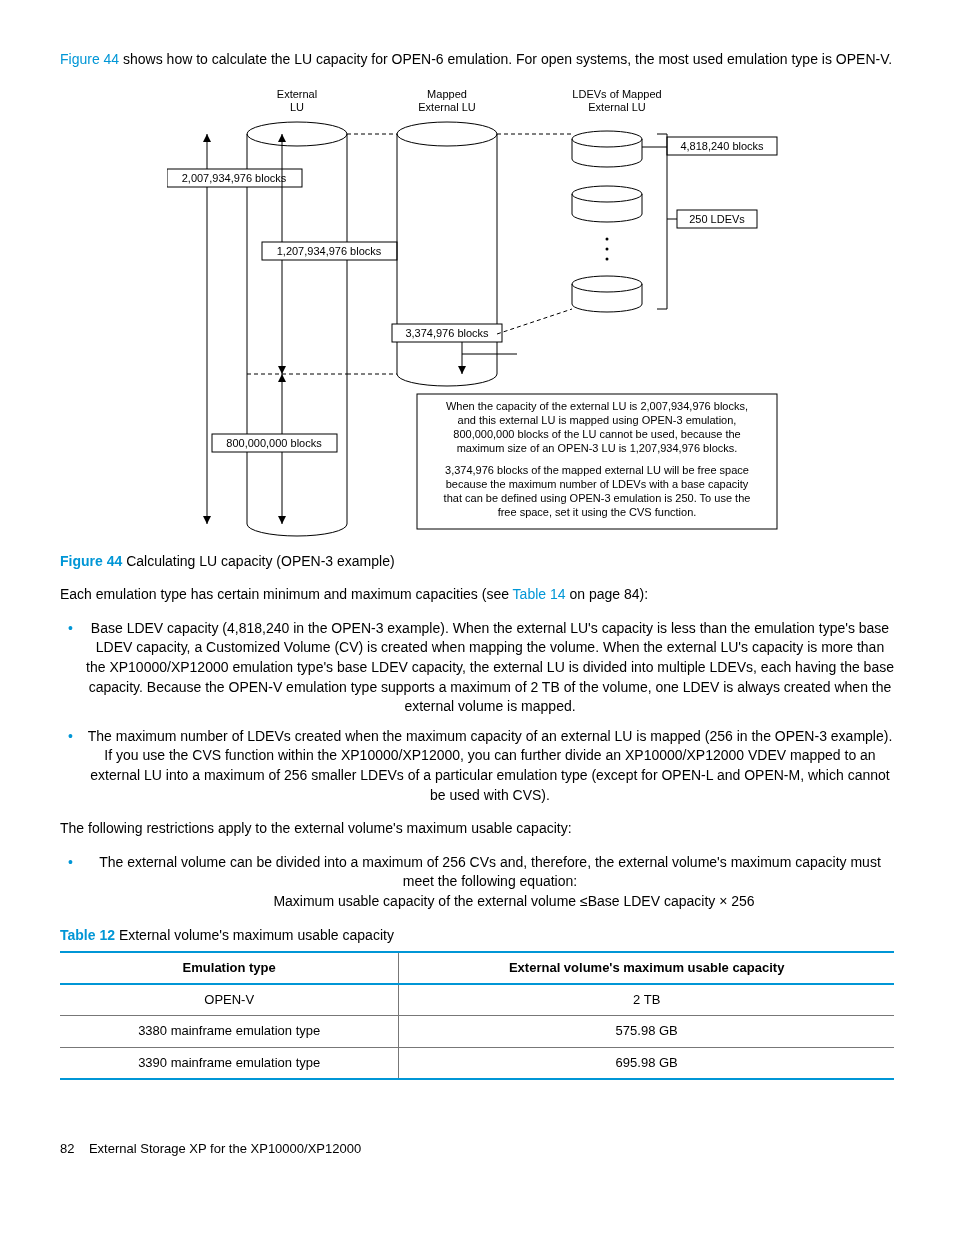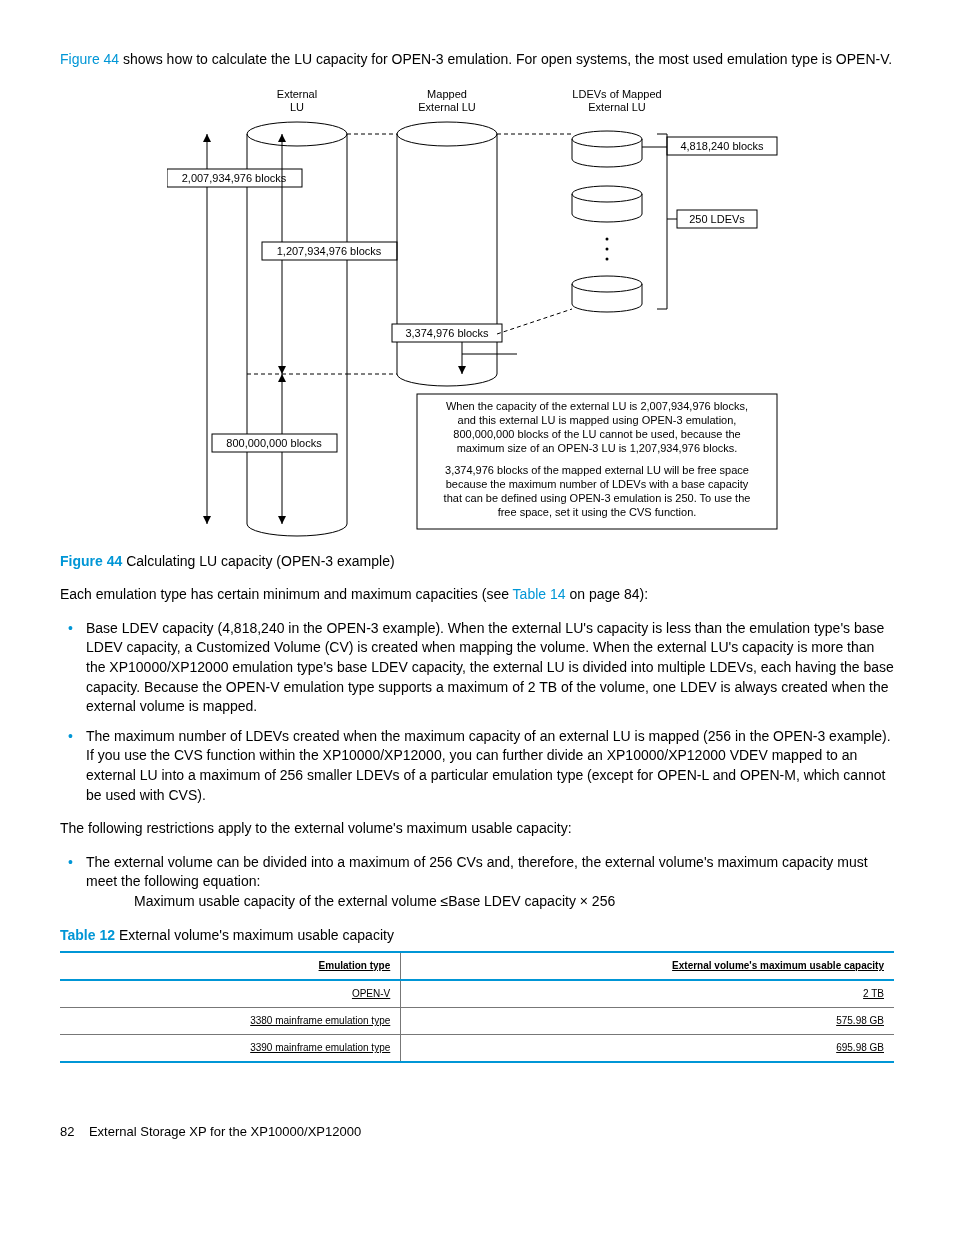--- a/index.html
+++ b/index.html
@@ -11,60 +11,59 @@
     width: 834px;
     line-height: 1.4;
   }
   .link { color: #0096d6; }
   .para { margin: 0 0 14px 0; }
   .figure-block { margin: 10px 0 8px 0; }
   svg.diagram { display: block; margin: 0 auto; }
   .caption { margin: 6px 0 14px 0; }
   .caption .fignum { color: #0096d6; font-weight: bold; }
   ul.bullets { margin: 0 0 14px 0; padding-left: 26px; }
-  ul.bullets > li { margin-bottom: 10px; list-style: none; position: relative; }
+  ul.bullets > li { margin-bottom: 10px; list-style: none; position: relative; text-align: center; }
   ul.bullets > li::before {
     content: "•";
     color: #0096d6;
     position: absolute;
     left: -18px;
     top: 0;
   }
   .indent-eq { margin: 0 0 10px 48px; }
   .table-title { margin: 10px 0 6px 0; }
   .table-title .tabnum { color: #0096d6; font-weight: bold; }
   table.capacity {
     border-collapse: collapse;
     width: 100%;
     margin-bottom: 40px;
     border-top: 2px solid #0096d6;
     border-bottom: 2px solid #0096d6;
   }
   table.capacity th, table.capacity td {
-    text-align: right;
+    text-align: center;
     padding: 6px 10px;
     border-bottom: 1px solid #777;
-    font-size: 10px;
-    text-decoration: underline;
+    font-size: 13px;
   }
   table.capacity th {
     border-bottom: 2px solid #0096d6;
     font-weight: bold;
   }
   table.capacity th + th, table.capacity td + td {
     border-left: 1px solid #777;
   }
   .footer { margin-top: 60px; font-size: 13px; }
   .svg-label { font-family: Arial, Helvetica, sans-serif; font-size: 11px; }
 </style>
 </head>
 <body>
 
 <p class="para">
-  <span class="link">Figure 44</span><span> shows how to calculate the LU capacity for OPEN-3 emulation. For open systems, the most used emulation type is OPEN-V.</span>
+  <span class="link">Figure 44</span><span> shows how to calculate the LU capacity for OPEN-6 emulation. For open systems, the most used emulation type is OPEN-V.</span>
 </p>
 
 <div class="figure-block">
 <svg class="diagram" width="620" height="460" viewBox="0 0 620 460">
 
   <text class="svg-label" x="130" y="14" text-anchor="middle">External</text>
   <text class="svg-label" x="130" y="27" text-anchor="middle">LU</text>
   <text class="svg-label" x="280" y="14" text-anchor="middle">Mapped</text>
   <text class="svg-label" x="280" y="27" text-anchor="middle">External LU</text>
   <text class="svg-label" x="450" y="14" text-anchor="middle">LDEVs of Mapped</text>

